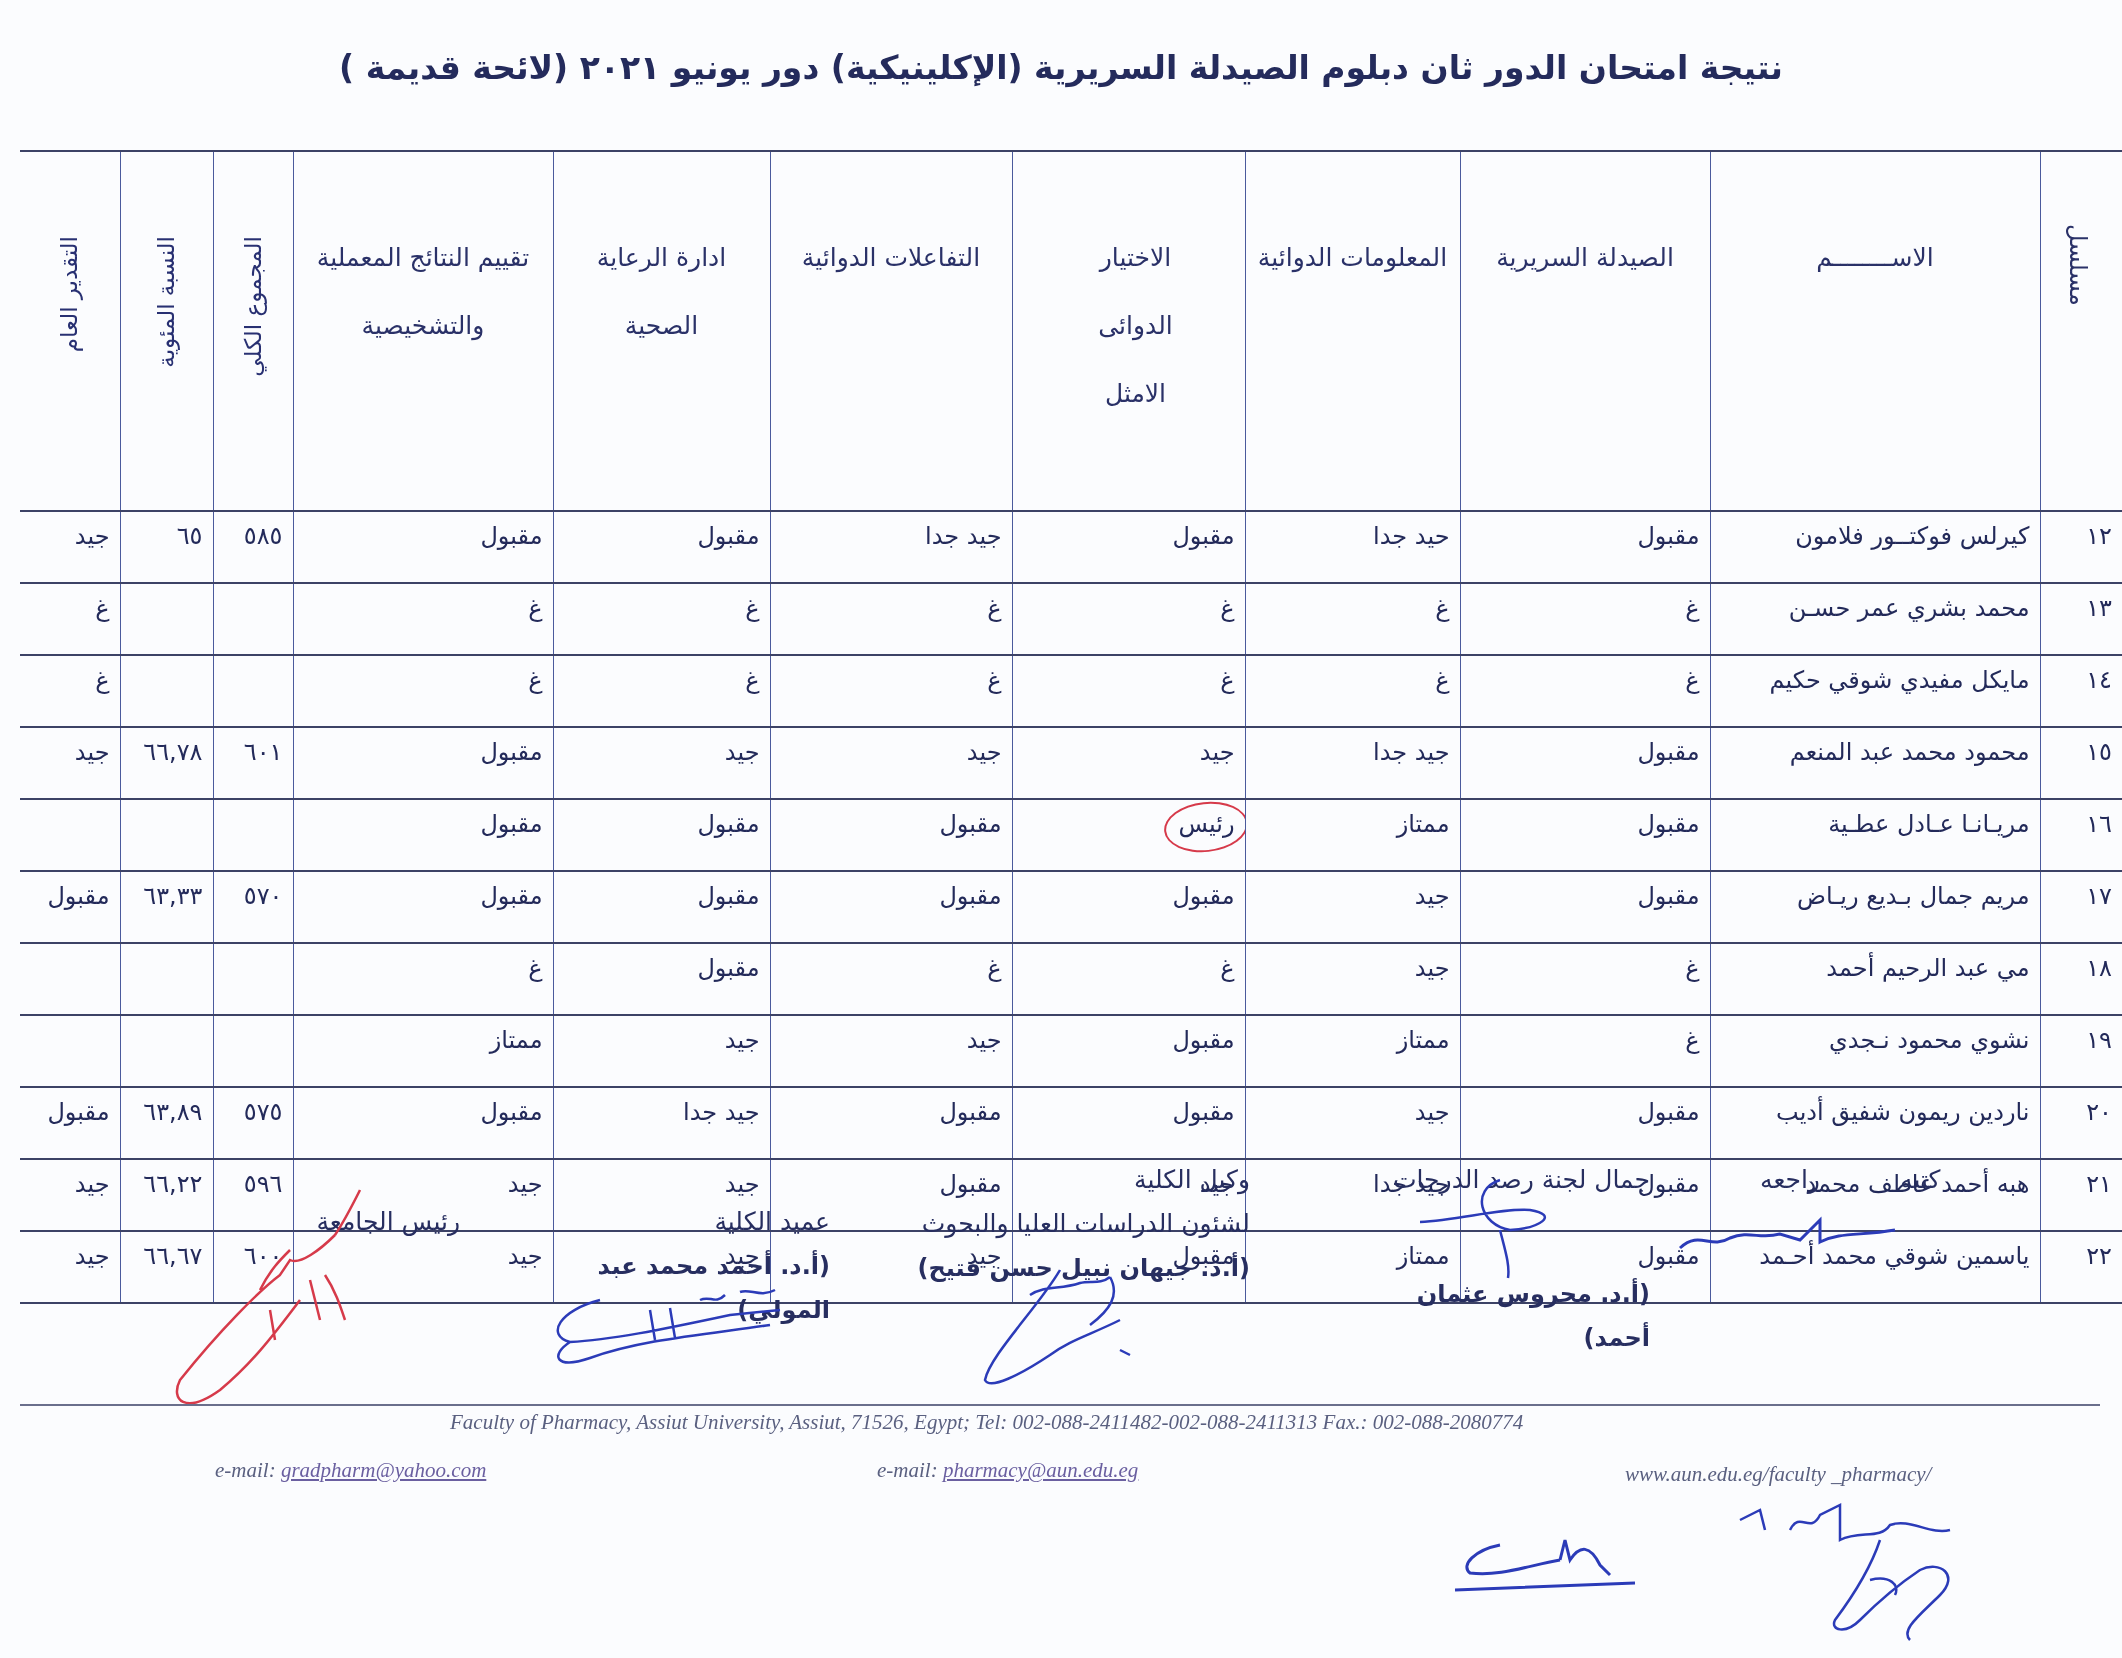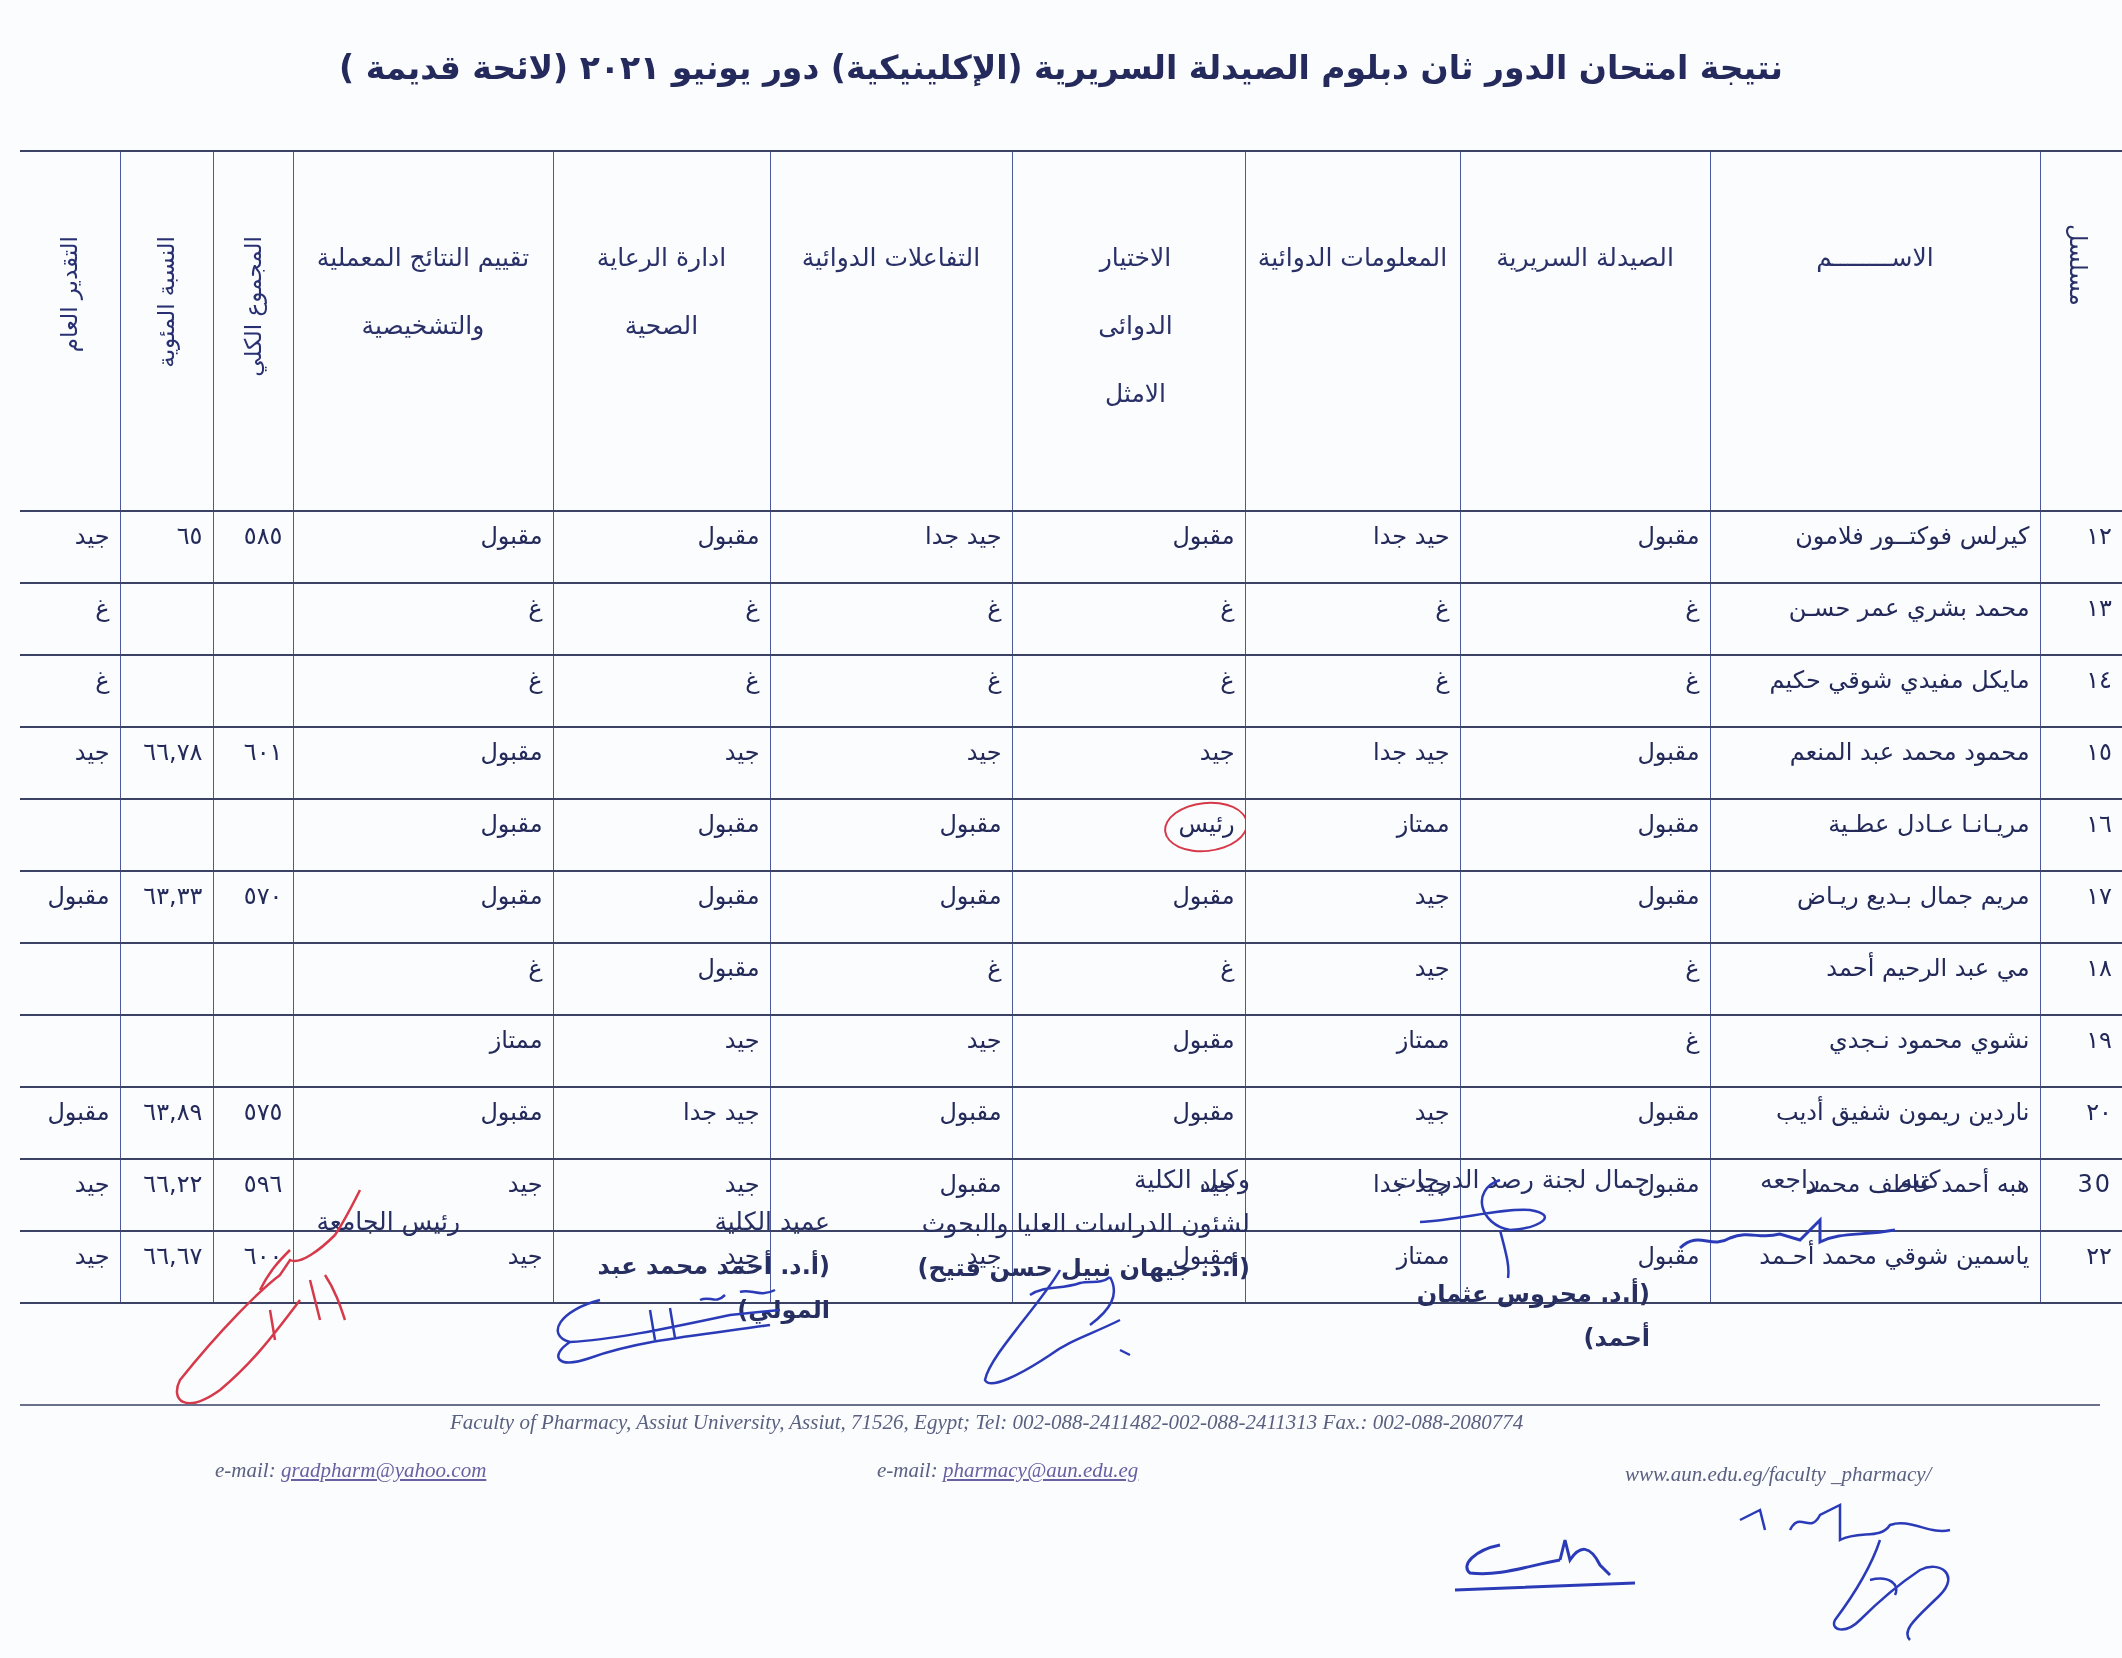--- a/index.html
+++ b/index.html
@@ -200,21 +200,21 @@
           <td class="grade b"><span>جيد</span></td>
           <td class="grade b"><span>مقبول</span></td>
           <td class="grade b"><span>مقبول</span></td>
           <td class="grade b"><span>جيد جدا</span></td>
           <td class="grade b"><span>مقبول</span></td>
           <td class="num"><span>٥٧٥</span></td>
           <td class="num"><span>٦٣,٨٩</span></td>
           <td class="grade b"><span>مقبول</span></td>
         </tr>
         <tr>
-          <td class="serial"><span>30</span></td>
+          <td class="serial"><span>٢١</span></td>
           <td class="name"><span>هبه أحمد عاطف محمد</span></td>
           <td class="grade b"><span>مقبول</span></td>
           <td class="grade b"><span>جيد جدا</span></td>
           <td class="grade b"><span>جيد</span></td>
           <td class="grade b"><span>مقبول</span></td>
           <td class="grade b"><span>جيد</span></td>
           <td class="grade b"><span>جيد</span></td>
           <td class="num"><span>٥٩٦</span></td>
           <td class="num"><span>٦٦,٢٢</span></td>
           <td class="grade b"><span>جيد</span></td>

